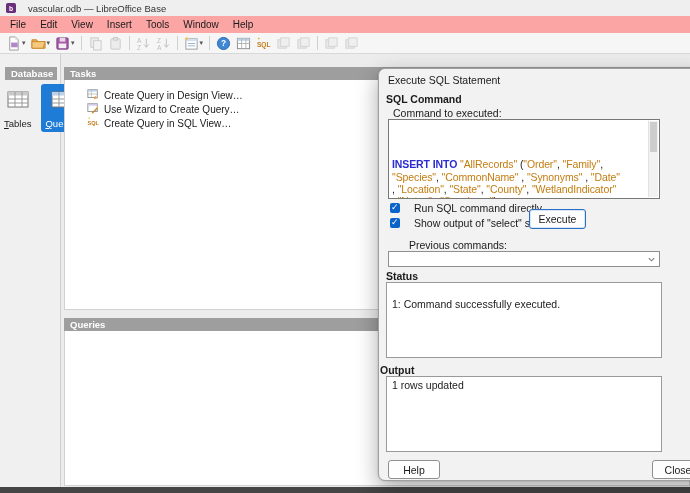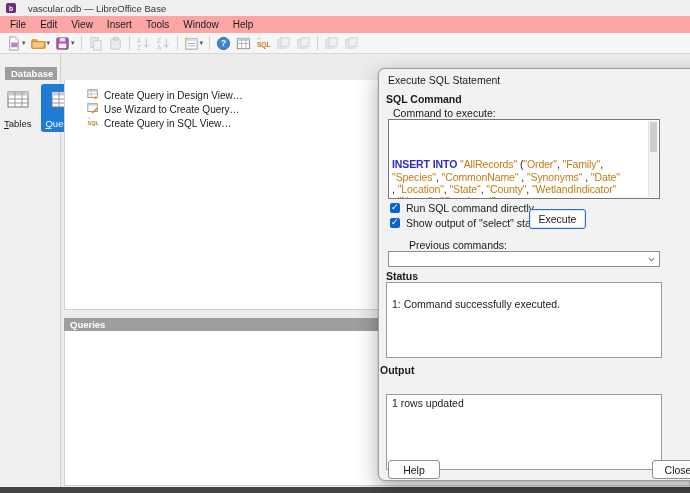--- a/index.html
+++ b/index.html
@@ -39,34 +39,34 @@
   .dlg-close{position:absolute;right:7px;top:3px;width:18px;height:15px;display:flex;align-items:center;justify-content:center;font-size:11px;color:#333;}
   .dlg-section{position:absolute;font-weight:bold;}
   #sec-sql{left:7px;top:24px;}
   #lbl-cmd{position:absolute;left:14px;top:38px;}
   .sql-box{position:absolute;left:9px;top:50px;width:272px;height:80px;background:#fff;border:1px solid #777;overflow:hidden;padding:1px 12px 0 3px;box-sizing:border-box;white-space:pre;font-size:10.5px;line-height:12.4px;letter-spacing:-0.1px;}
   .tok-kw{color:#2a2ad0;font-weight:bold;}
   .tok-id{color:#c27c10;}
   .tok-pl{color:#222;}
   .sql-scroll{position:absolute;right:1px;top:1px;bottom:1px;width:9px;background:#f2f2f2;border-left:1px solid #e2e2e2;}
   .sql-thumb{position:absolute;left:1px;top:1px;width:7px;height:30px;background:#cdcdcd;}
-  .check-row{position:absolute;left:11px;display:flex;align-items:center;gap:6px;}
+  .check-row{position:absolute;left:11px;display:flex;align-items:center;gap:14px;}
   #chk1{top:133px;} #chk2{top:148px;}
   .checkbox{width:10px;height:10px;background:#0a63c9;border-radius:2px;position:relative;}
   .checkbox::after{content:"✓";position:absolute;left:1px;top:-1px;color:#fff;font-size:9px;}
   .btn{background:#fdfdfd;border:1px solid #8f8f8f;border-radius:3px;font-size:10.5px;color:#1a1a1a;display:flex;align-items:center;justify-content:center;box-sizing:border-box;}
   #btn-execute{position:absolute;left:150px;top:140px;width:57px;height:20px;border:1px solid #2a70c2;box-shadow:inset 0 0 0 1px #d7e5f5;}
   #lbl-prev{position:absolute;left:30px;top:170px;}
   .combobox{position:absolute;left:9px;top:182px;width:272px;height:16px;background:#fff;border:1px solid #8f8f8f;box-sizing:border-box;}
   .combo-btn{position:absolute;right:0;top:0;width:16px;height:100%;display:flex;align-items:center;justify-content:center;}
   .combo-btn svg{width:9px;height:9px;}
   #sec-status{left:7px;top:201px;}
   .status-box{position:absolute;left:7px;top:213px;width:276px;height:76px;background:#fff;border:1px solid #9a9a9a;padding:15px 5px;box-sizing:border-box;}
   #sec-output{left:1px;top:295px;}
-  .output-box{position:absolute;left:7px;top:307px;width:276px;height:76px;background:#fff;border:1px solid #9a9a9a;padding:2px 5px;box-sizing:border-box;margin-top:18px;}
+  .output-box{position:absolute;left:7px;top:307px;width:276px;height:76px;background:#fff;border:1px solid #9a9a9a;padding:2px 5px;box-sizing:border-box;}
   #btn-help{position:absolute;left:9px;top:391px;width:52px;height:19px;}
   #btn-close{position:absolute;right:9px;top:391px;width:52px;height:19px;}
 </style>
 </head>
 <body>
 
 <div id="app">
 
   <div class="titlebar">
     <svg viewBox="0 0 12 12">
@@ -217,20 +217,21 @@
       <div class="side-item">
         <span><svg viewBox="0 0 24 24">
             <rect x="3" y="3" width="18" height="18" fill="#fff" stroke="#777"></rect>
             <rect x="3" y="3" width="18" height="3" fill="#cfe0f2"></rect>
             <path d="M6 10h12M6 13h12M6 16h8" stroke="#8aa5c0"></path>
           </svg></span>
         <span class="side-label">For<u>m</u>s</span>
       </div>
     </div>
 
+  <div class="panel-header" id="tasks-header">Tasks</div>
   <div class="tasks-body">
     <ul class="task-list" id="task-list">
         <li class="task-item">
           <span><svg viewBox="0 0 14 14">
               <rect x="1" y="2" width="11" height="9" fill="#fff" stroke="#888"></rect>
               <rect x="1" y="2" width="11" height="2.2" fill="#bcd2ea"></rect>
               <path d="M1 7h11M5 2v9" stroke="#bbb"></path>
               <path d="M8 13l1.5-4 3 3z" fill="#e8a33d"></path>
             </svg></span>
           <span>Create Query in Design View…</span>
@@ -259,21 +260,21 @@
 
   <div class="bottombar"></div>
 
   <div class="dialog">
     <div class="dlg-titlebar">
       <span>Execute SQL Statement</span>
     </div>
     <div class="dlg-close">×</div>
 
     <div class="dlg-section" id="sec-sql">SQL Command</div>
-    <div id="lbl-cmd">Command to execute:</div>
+    <div id="lbl-cmd">Command to executed:</div>
 
     <div class="sql-box" id="sql-box">
       <div class="sql-scroll"><div class="sql-thumb"></div></div>
     <div class="sql-line"><span class="tok-kw">INSERT INTO</span><span class="tok-pl"> </span><span class="tok-id">"AllRecords"</span><span class="tok-pl"> (</span><span class="tok-id">"Order"</span><span class="tok-pl">, </span><span class="tok-id">"Family"</span><span class="tok-pl">,</span></div><div class="sql-line"><span class="tok-id">"Species"</span><span class="tok-pl">, </span><span class="tok-id">"CommonName"</span><span class="tok-pl"> , </span><span class="tok-id">"Synonyms"</span><span class="tok-pl"> , </span><span class="tok-id">"Date"</span></div><div class="sql-line"><span class="tok-pl">, </span><span class="tok-id">"Location"</span><span class="tok-pl">, </span><span class="tok-id">"State"</span><span class="tok-pl">, </span><span class="tok-id">"County"</span><span class="tok-pl">, </span><span class="tok-id">"WetlandIndicator"</span></div><div class="sql-line"><span class="tok-pl">, </span><span class="tok-id">"Notes"</span><span class="tok-pl"> , </span><span class="tok-id">"Specimen"</span><span class="tok-pl">)</span></div></div>
 
     <div class="check-row" id="chk1">
       <span class="checkbox"></span>
       <span>Run SQL command directly</span>
     </div>
     <div class="check-row" id="chk2">

